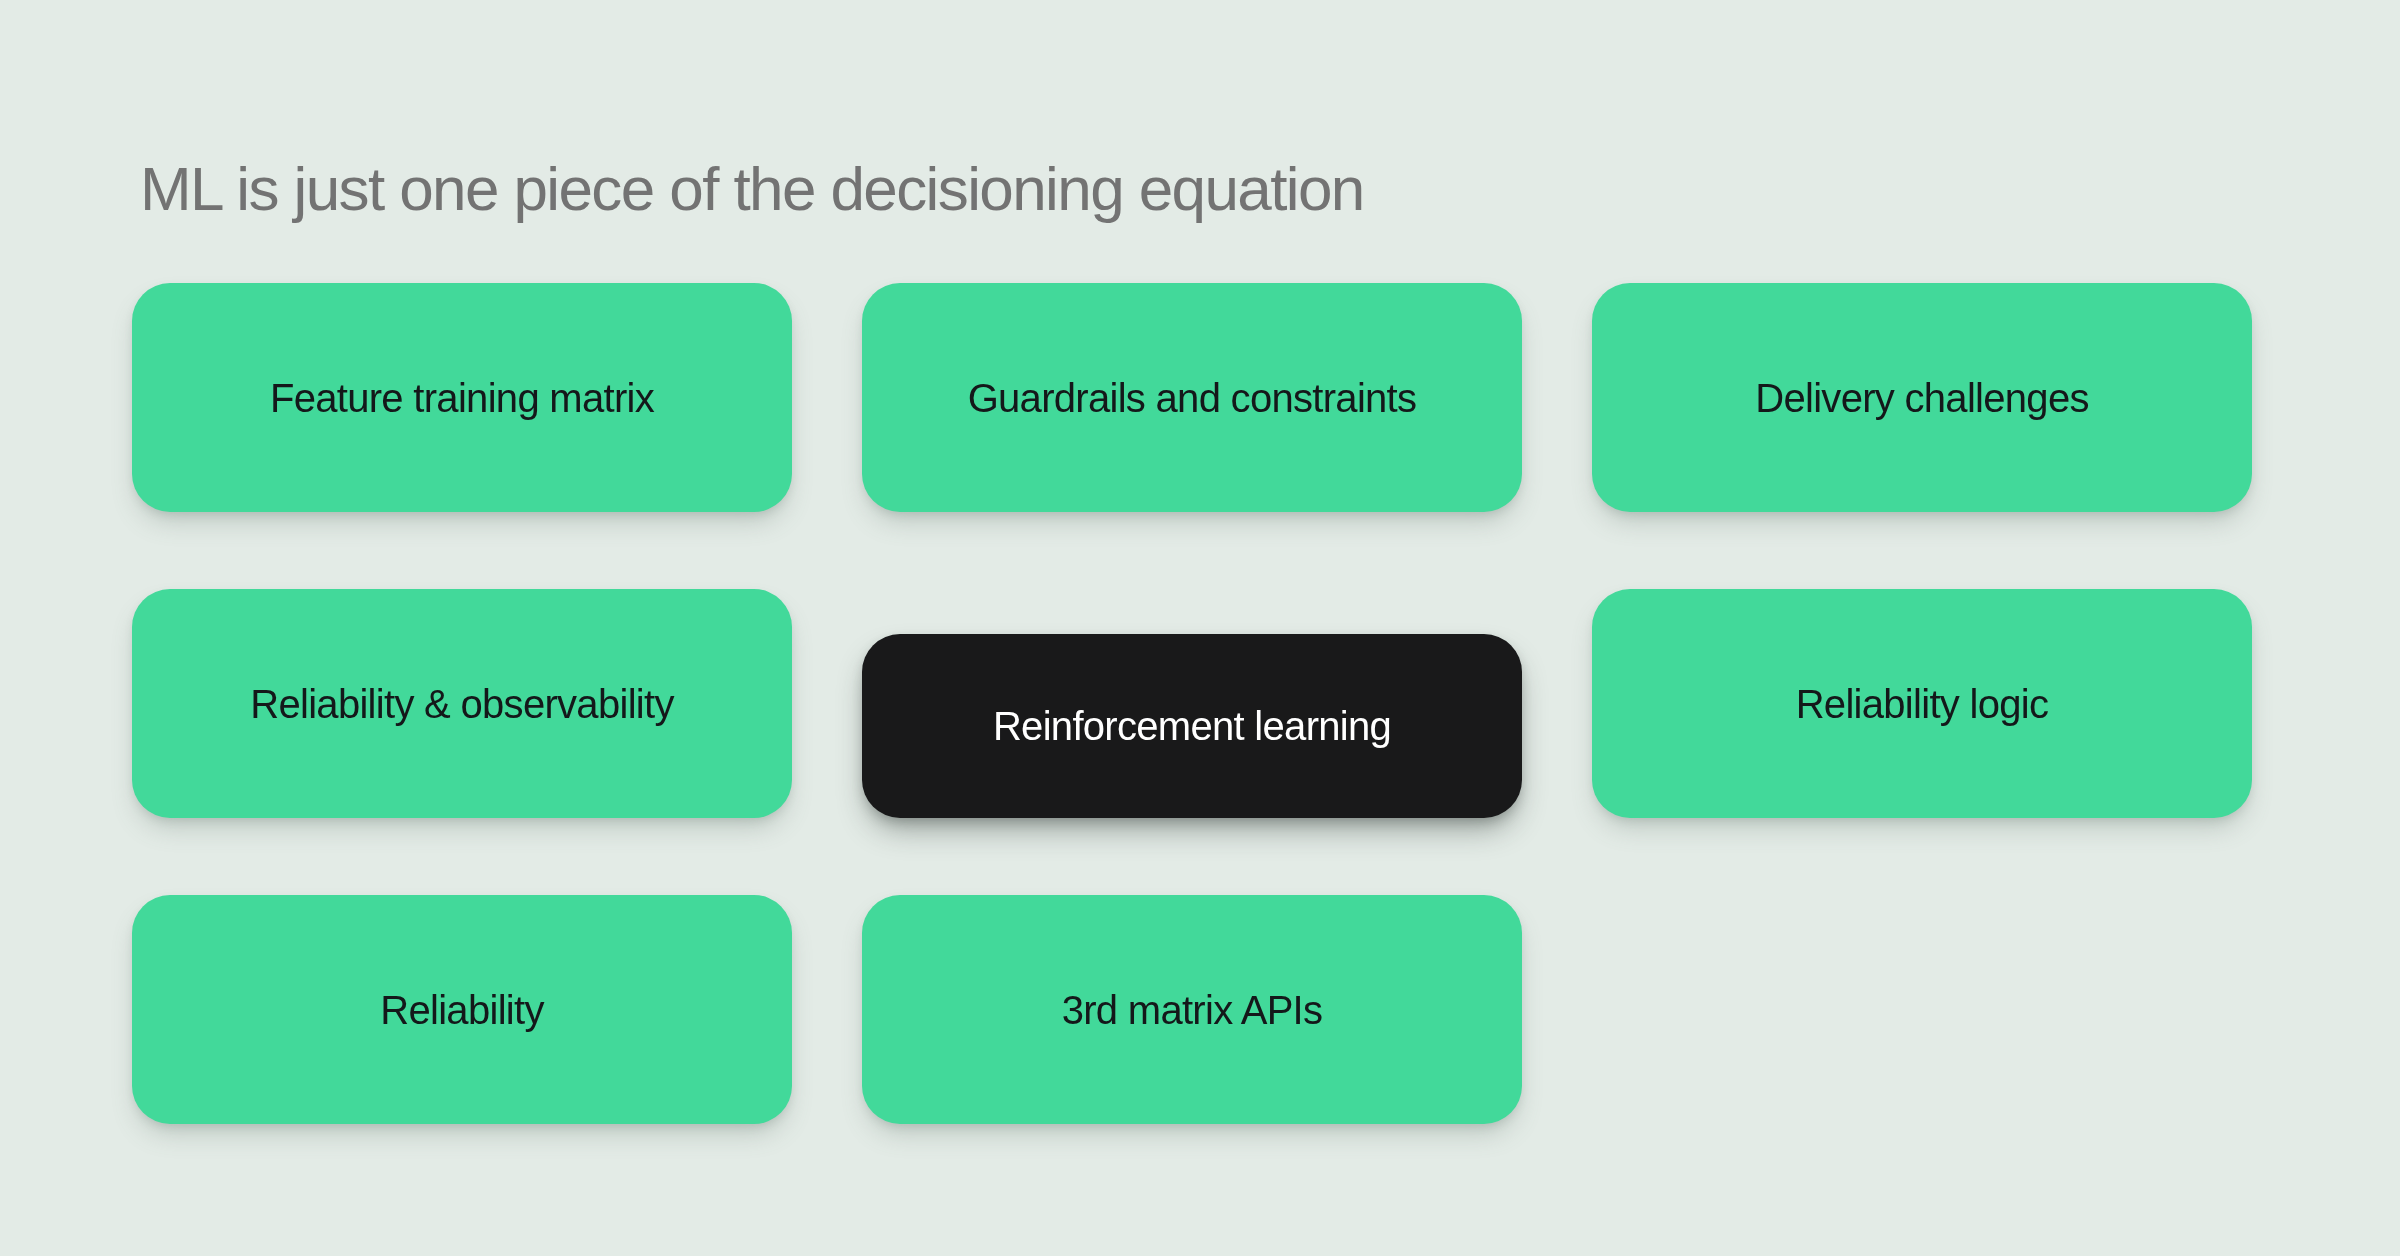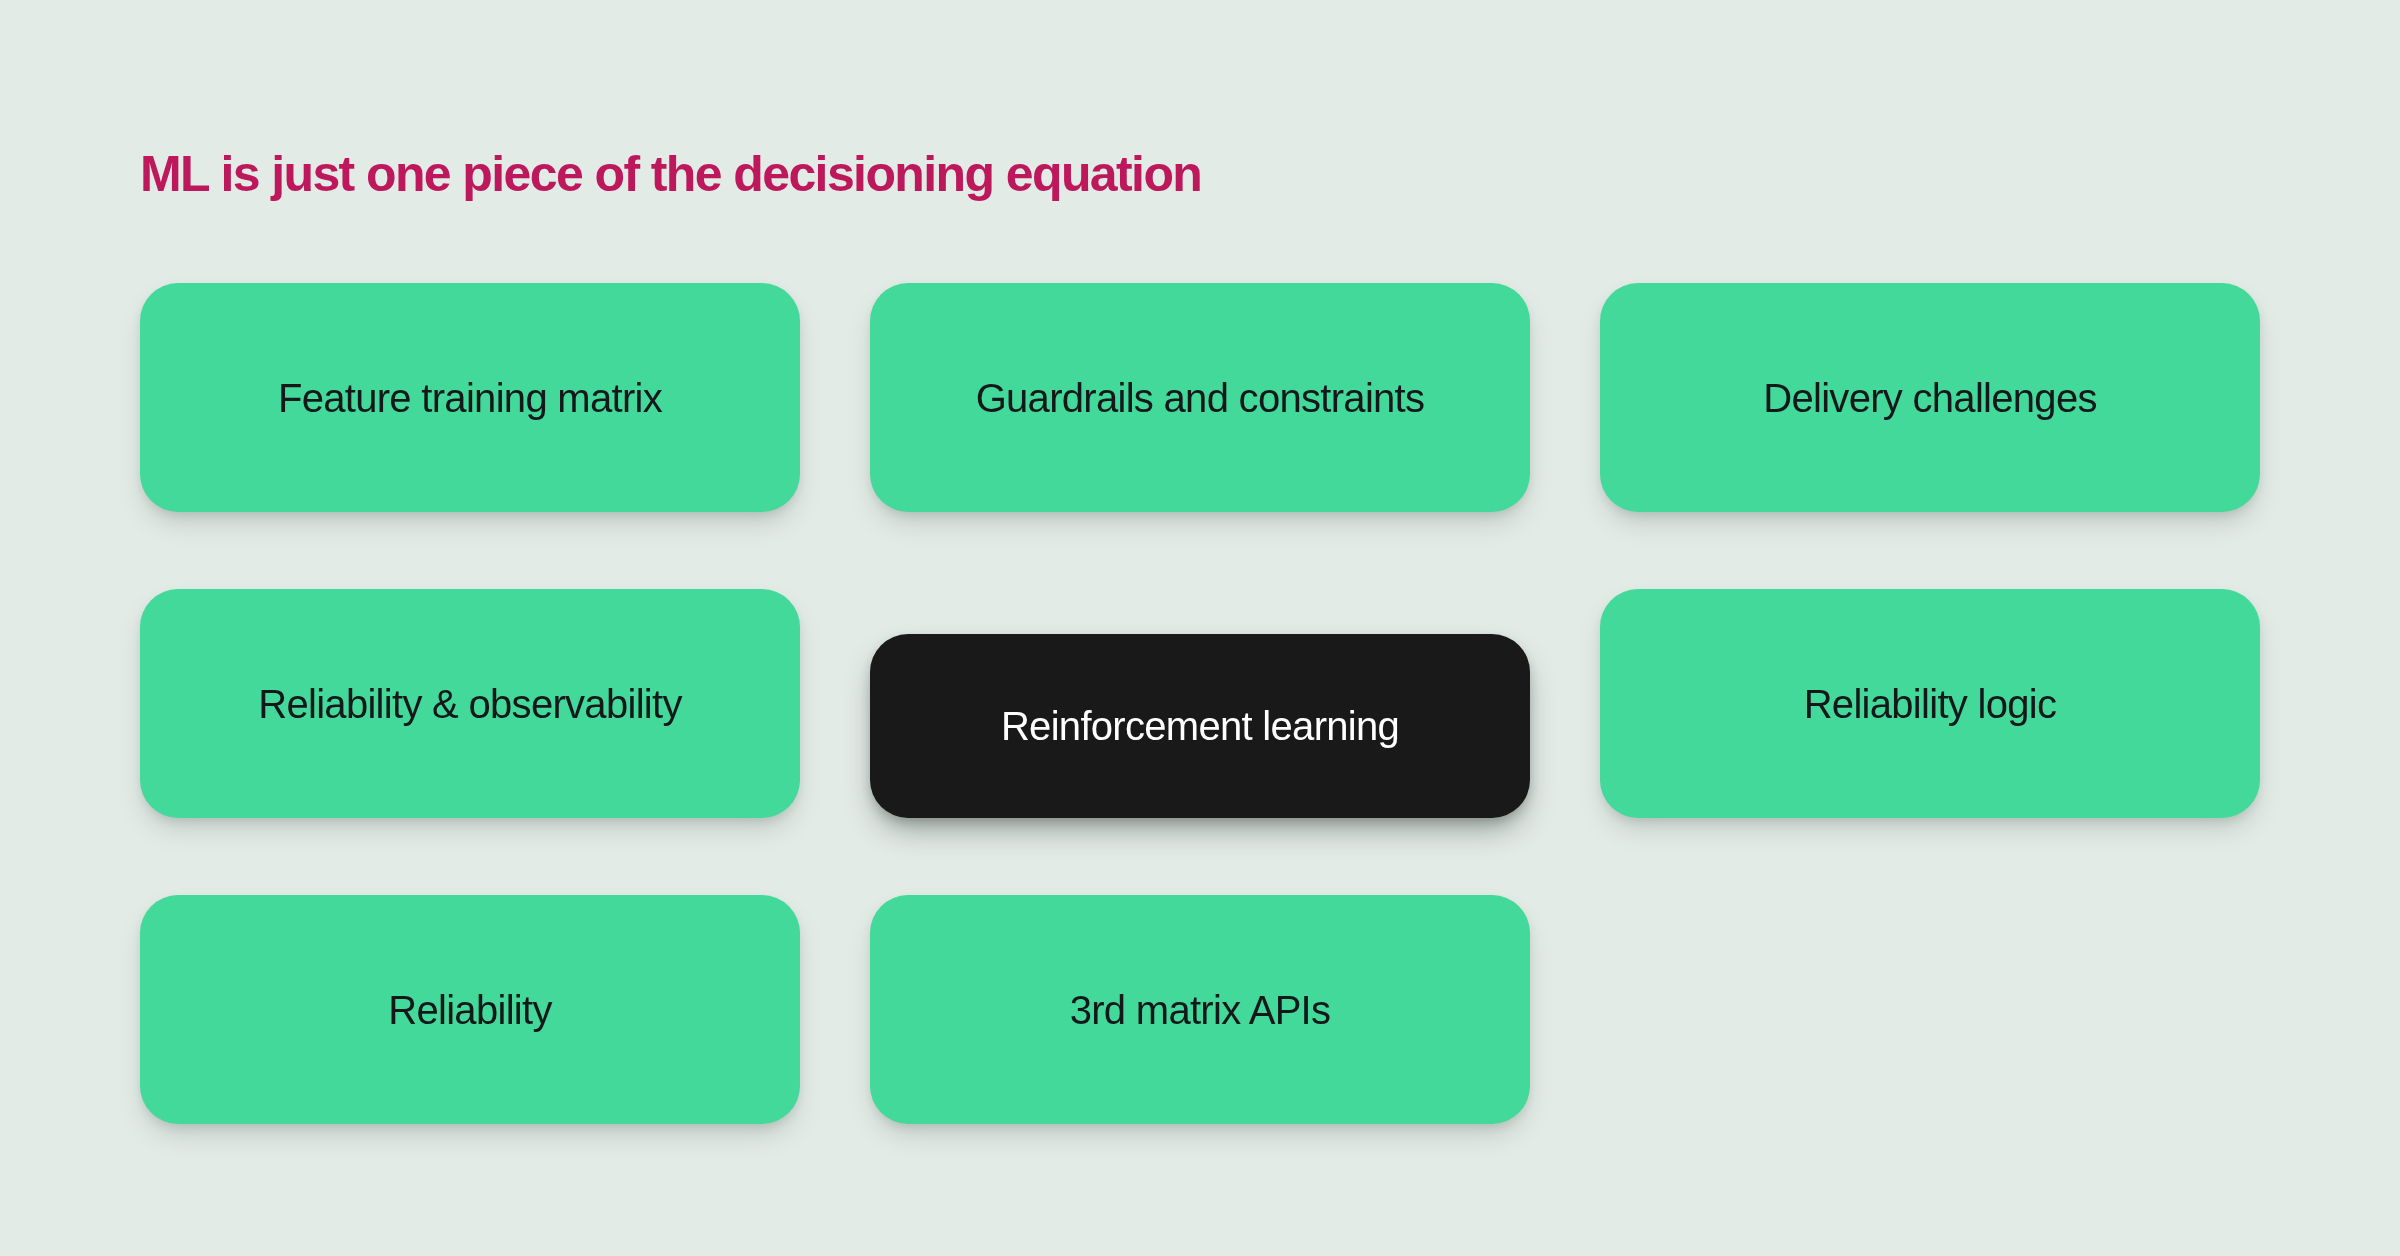--- a/index.html
+++ b/index.html
@@ -20,31 +20,31 @@
     width: 2400px;
     height: 1256px;
     background: #e3ebe6;
     box-sizing: border-box;
   }
 
   .page-title {
     position: absolute;
     left: 140px;
     top: 112px;
-    font-size: 50px;
+    font-size: 62px;
     line-height: 1.12;
-    font-weight: 700;
+    font-weight: 400;
     letter-spacing: -1.6px;
-    color: #be185d;
+    color: #737373;
     white-space: nowrap;
   }
 
   .grid {
     position: absolute;
-    left: 140px;
+    left: 132px;
     top: 283px;
     width: 2120px;
     display: grid;
     grid-template-columns: repeat(3, 660px);
     grid-template-rows: repeat(3, 229px);
     column-gap: 70px;
     row-gap: 77px;
   }
 
   .card {

